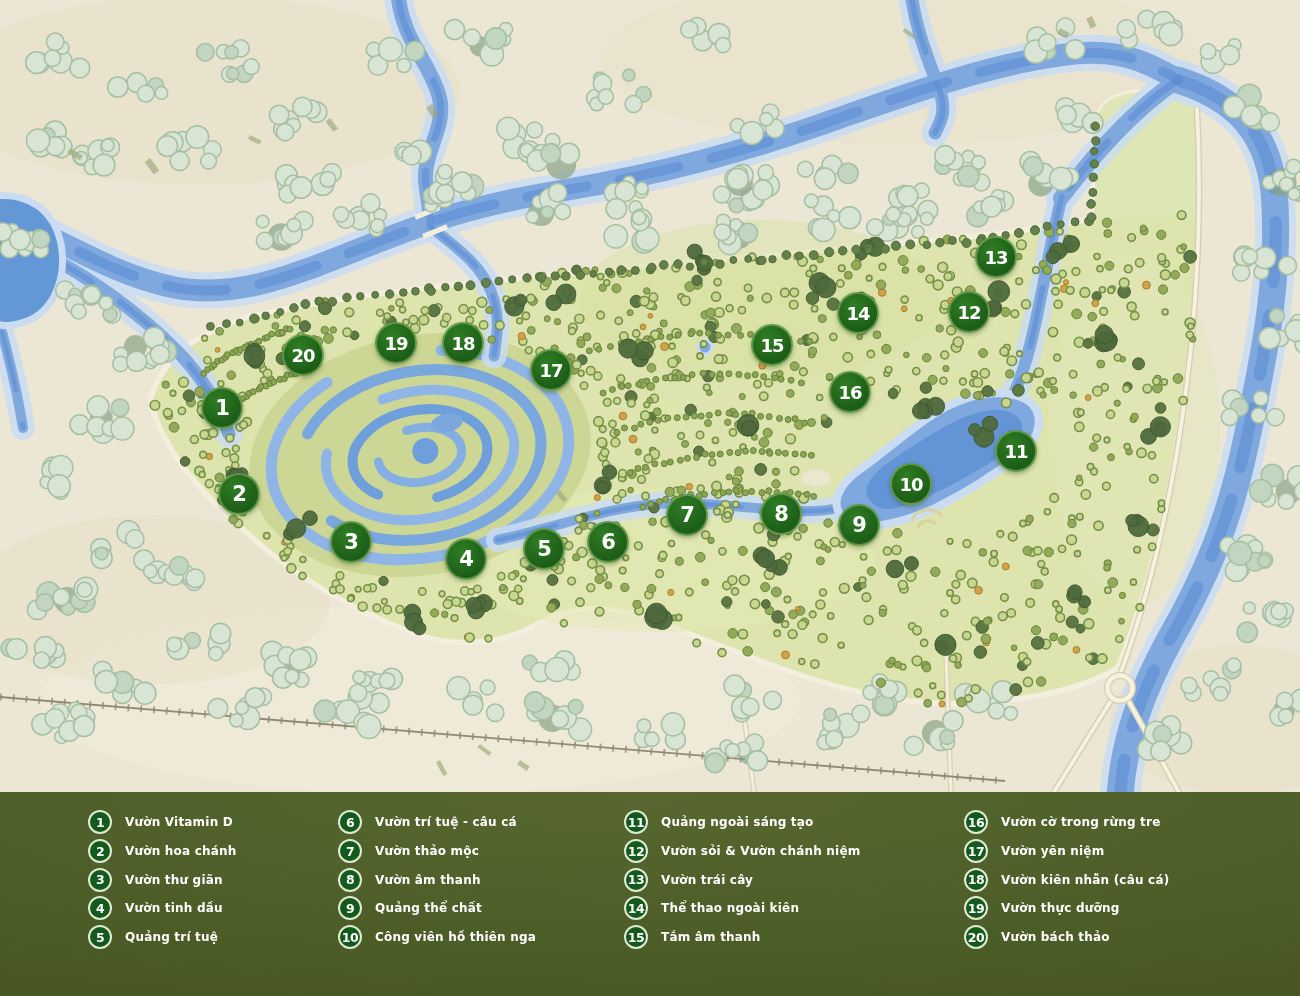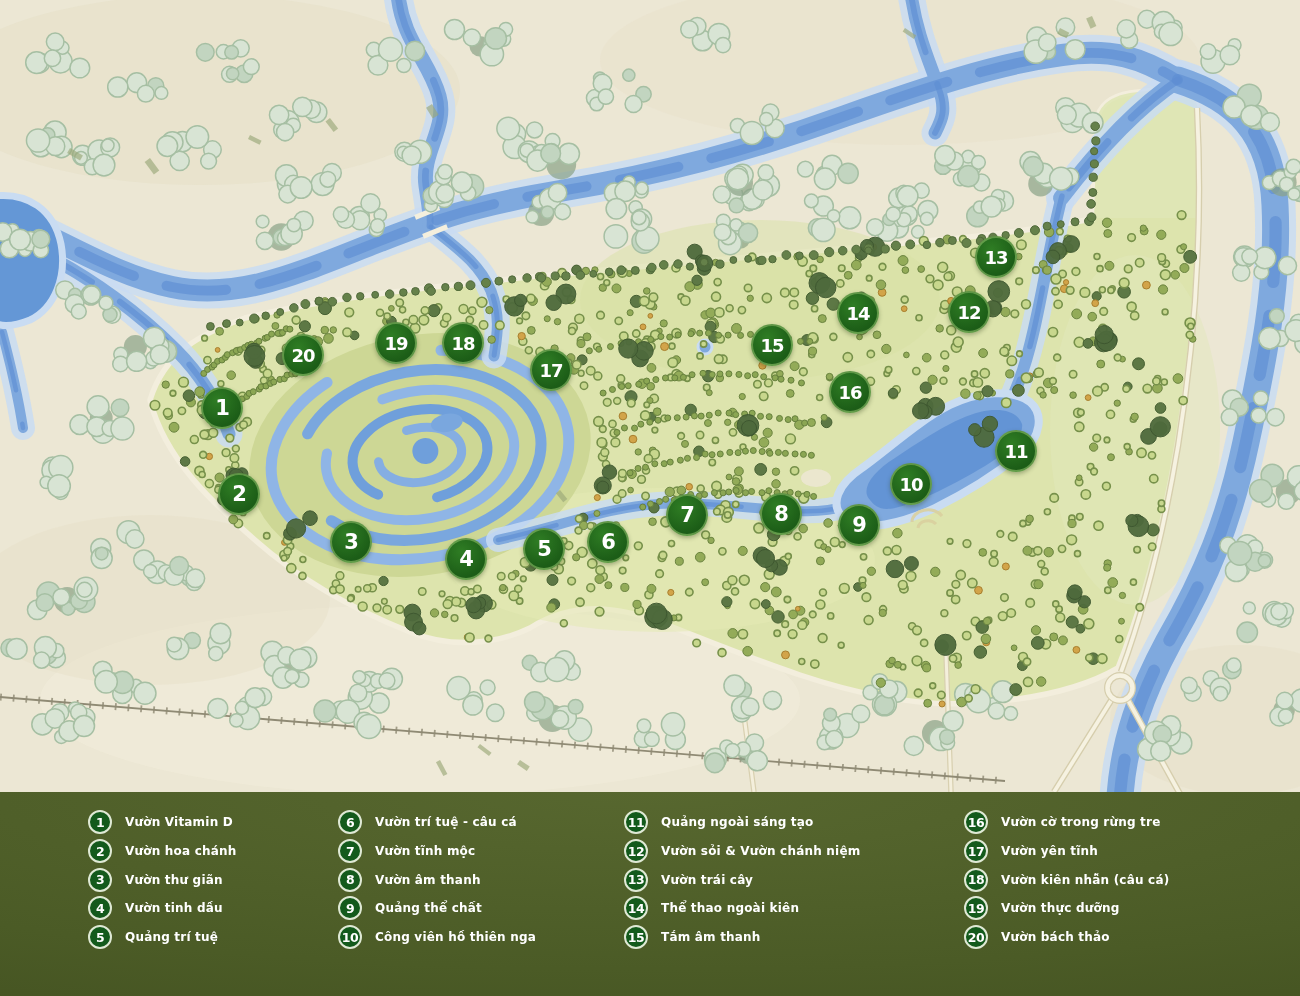--- a/index.html
+++ b/index.html
@@ -1907,21 +1907,21 @@
             <div class="ltext">Quảng trí tuệ</div>
           </div>
         </div>
         <div class="lcol" style="left: 338px;">
           <div class="litem">
             <div class="lbul">6</div>
             <div class="ltext">Vườn trí tuệ - câu cá</div>
           </div>
           <div class="litem">
             <div class="lbul">7</div>
-            <div class="ltext">Vườn tĩnh mộc</div>
+            <div class="ltext">Vườn thảo mộc</div>
           </div>
           <div class="litem">
             <div class="lbul">8</div>
             <div class="ltext">Vườn âm thanh</div>
           </div>
           <div class="litem">
             <div class="lbul">9</div>
             <div class="ltext">Quảng thể chất</div>
           </div>
           <div class="litem">
@@ -1951,21 +1951,21 @@
             <div class="ltext">Tắm âm thanh</div>
           </div>
         </div>
         <div class="lcol" style="left: 964px;">
           <div class="litem">
             <div class="lbul">16</div>
             <div class="ltext">Vườn cờ trong rừng tre</div>
           </div>
           <div class="litem">
             <div class="lbul">17</div>
-            <div class="ltext">Vườn yên tĩnh</div>
+            <div class="ltext">Vườn yên niệm</div>
           </div>
           <div class="litem">
             <div class="lbul">18</div>
             <div class="ltext">Vườn kiên nhẫn (câu cá)</div>
           </div>
           <div class="litem">
             <div class="lbul">19</div>
             <div class="ltext">Vườn thực dưỡng</div>
           </div>
           <div class="litem">

